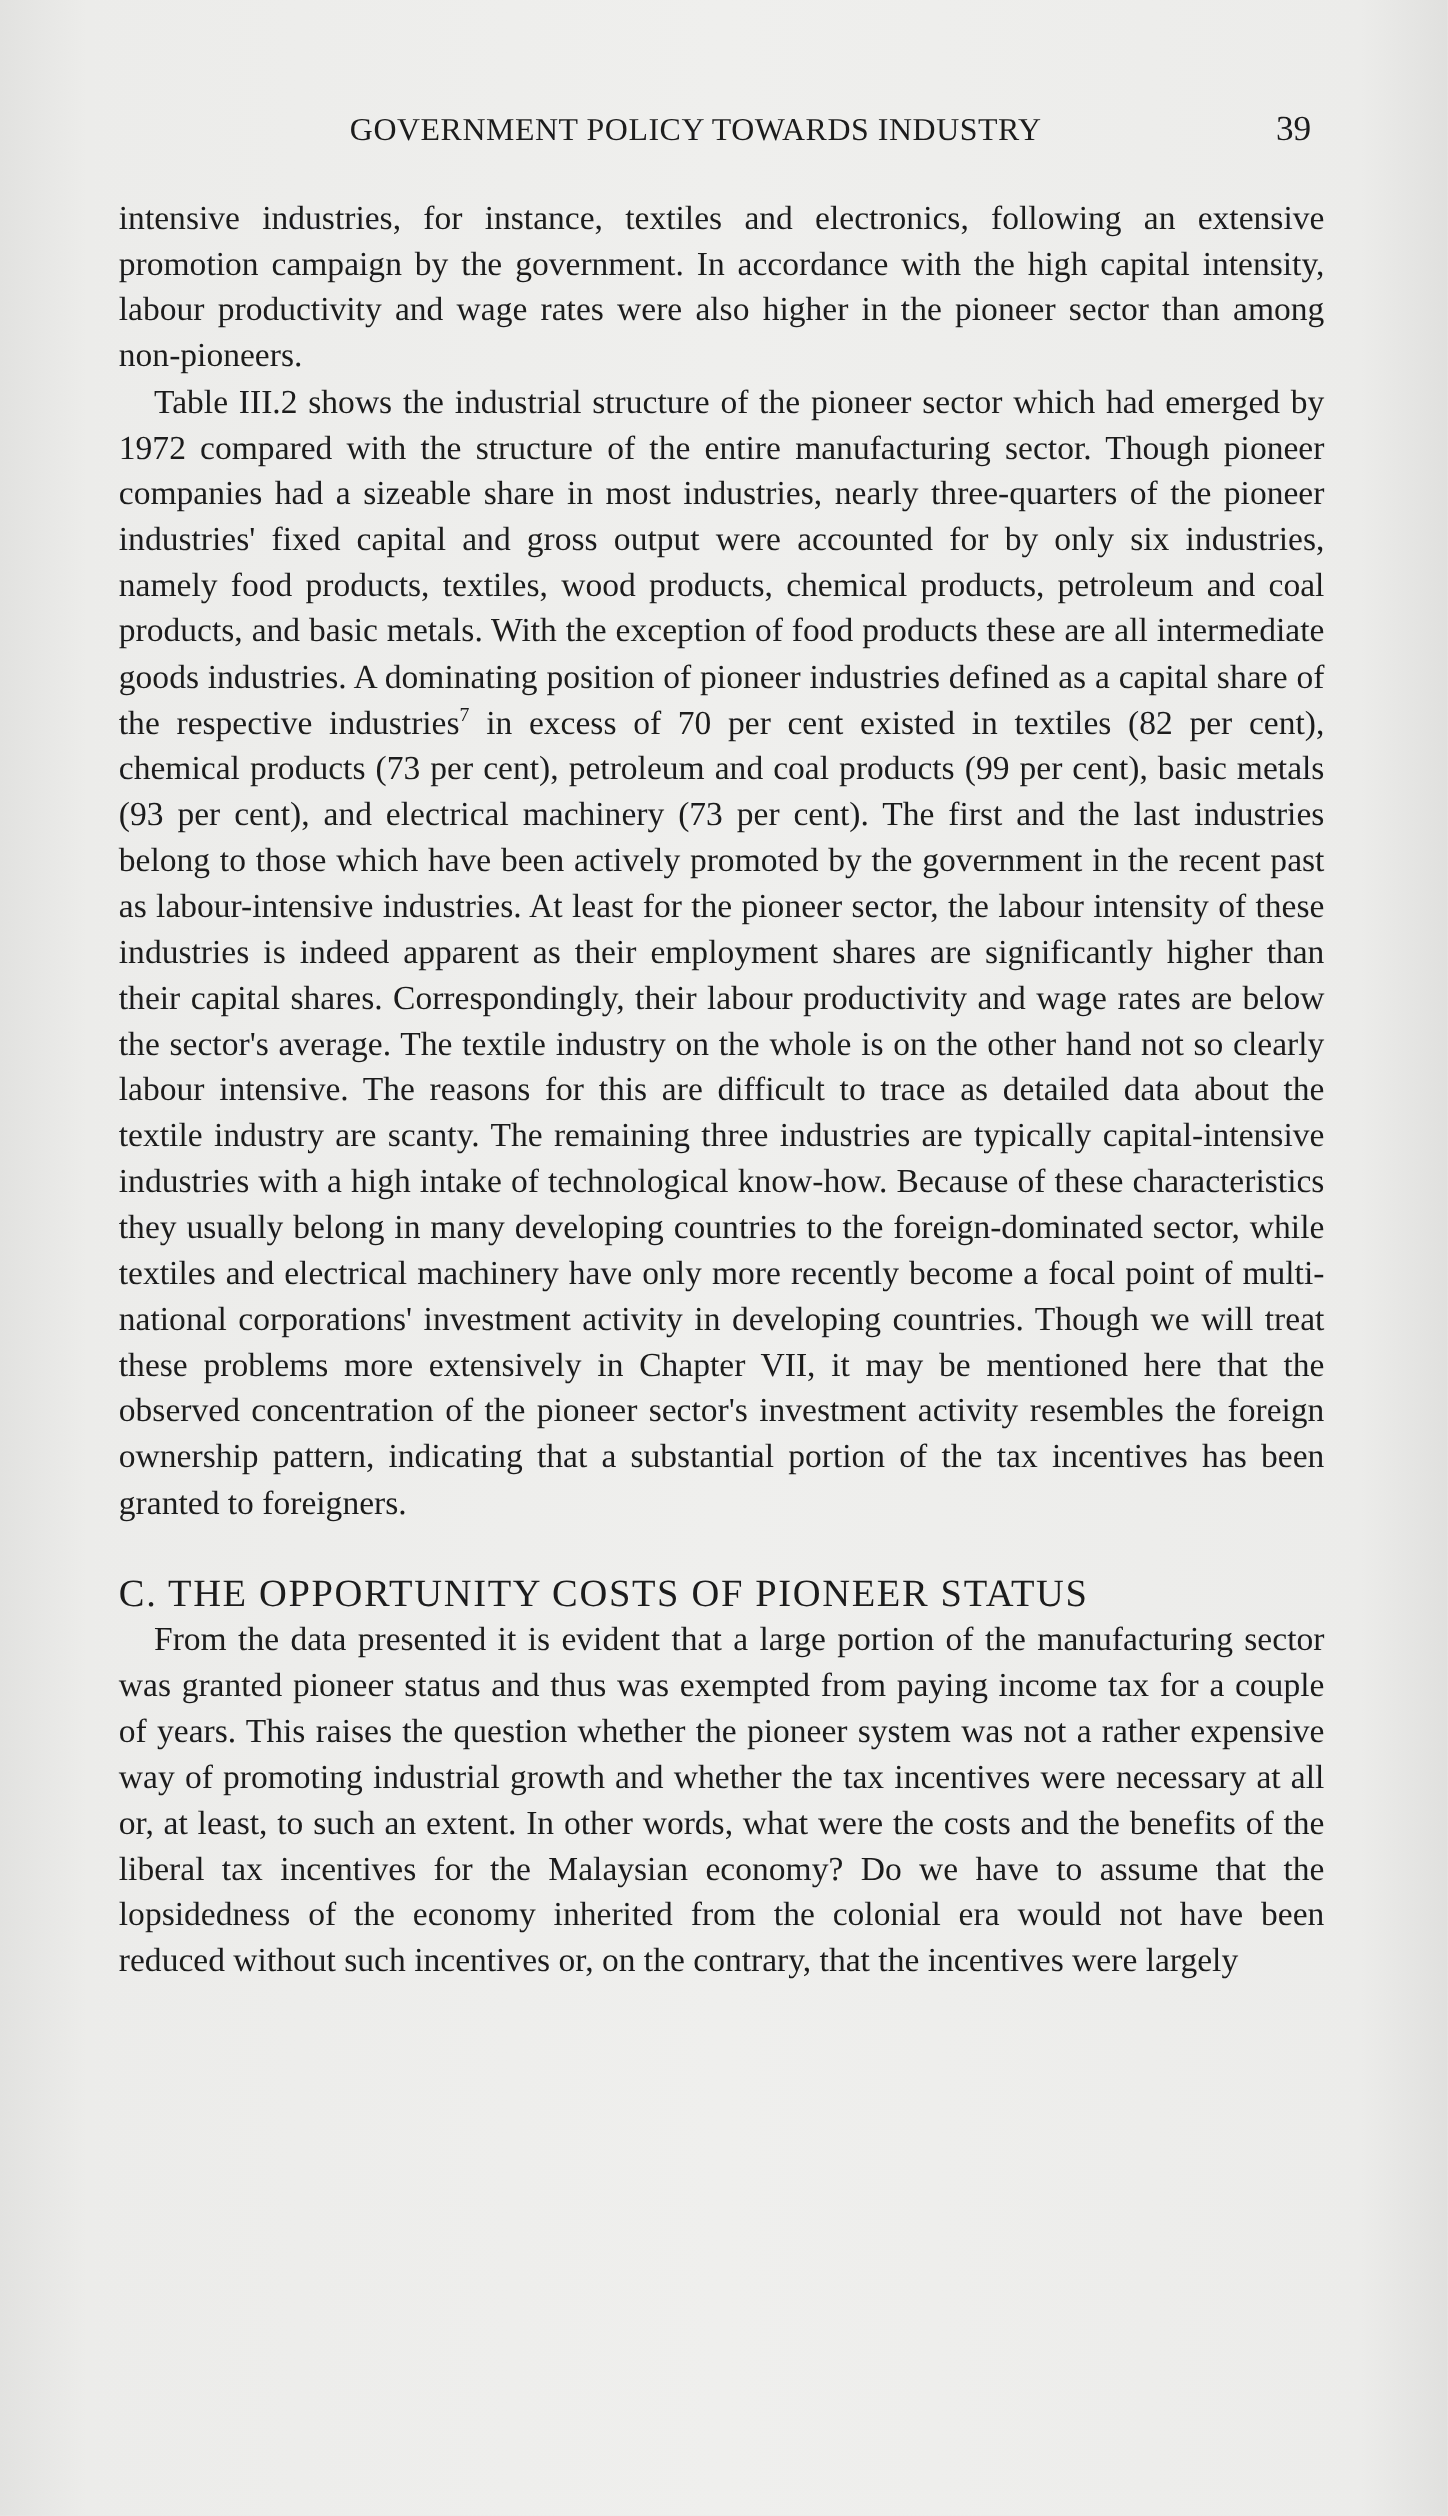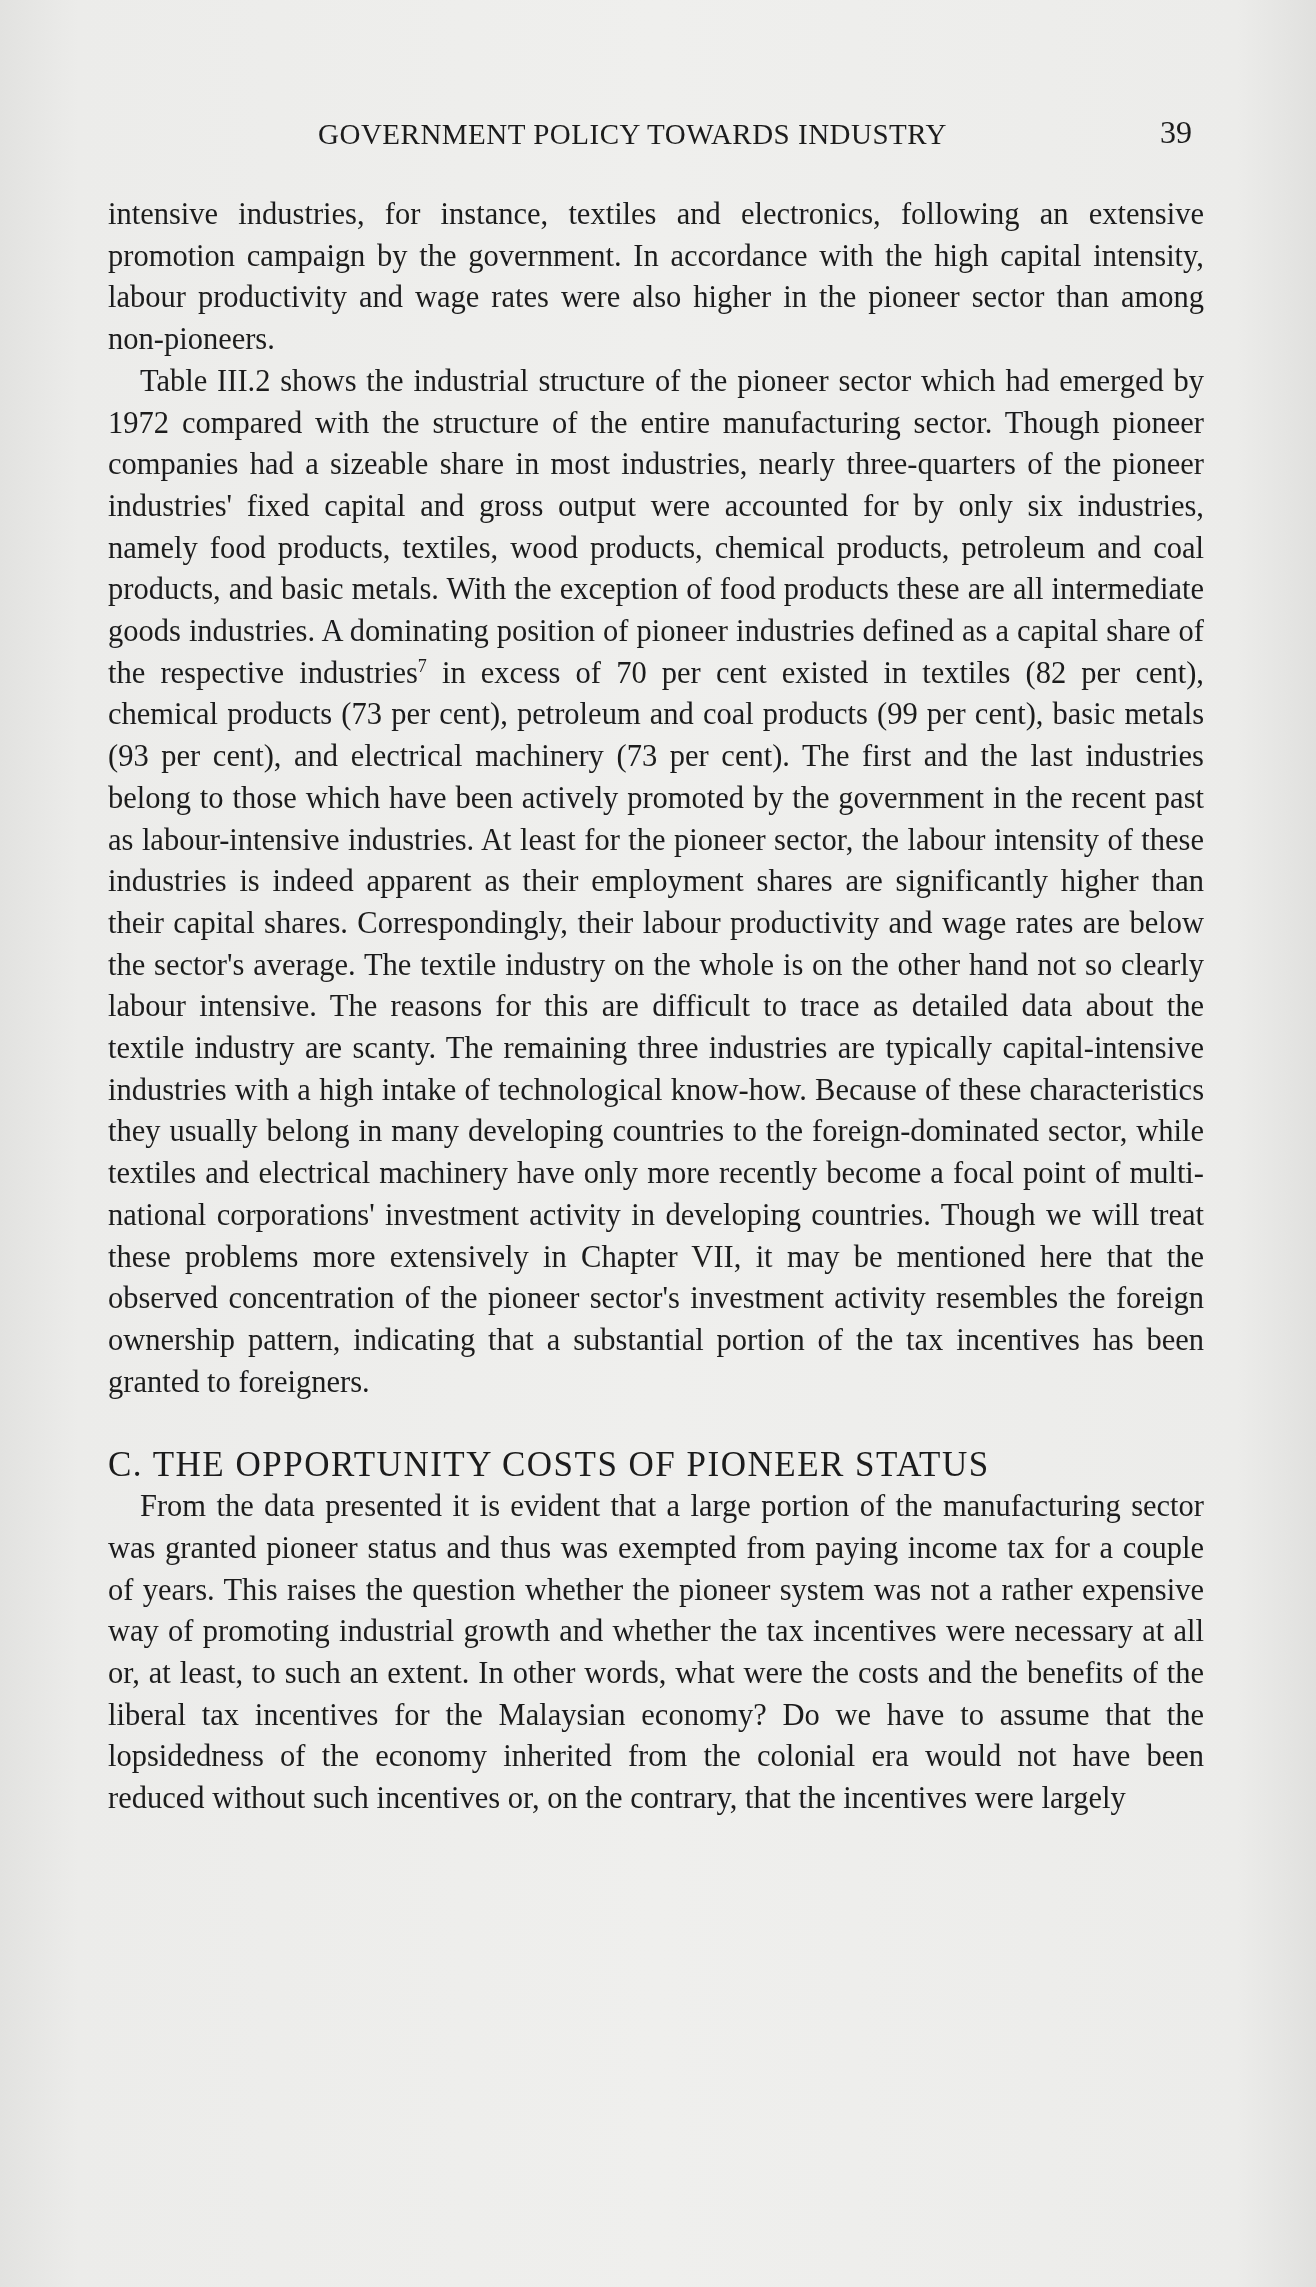--- a/index.html
+++ b/index.html
@@ -7,33 +7,33 @@
     width:1316px; height:2287px; overflow:hidden;
     background:#e9e9e7;
     font-family:"Liberation Serif", "DejaVu Serif", serif;
     color:#1c1c1c;
   }
   .page {
     position:relative; width:1316px; height:2287px;
     background:linear-gradient(90deg,#e2e2e0 0%,#ececea 6%,#efefed 50%,#ececea 94%,#e0e0de 100%);
   }
   .header {
-    position:absolute; top:118px; left:0; width:1057px; height:40px;
+    position:absolute; top:102px; left:0; width:1057px; height:40px;
   }
   .running-head {
     position:absolute; left:318px; top:0;
     font-size:29px; letter-spacing:0.5px;
   }
   .page-num {
     position:absolute; left:1160px; top:-4px;
     font-size:32px;
     text-align:right;
   }
   .body-text {
-    position:absolute; left:108px; top:194px; width:1096px;
+    position:absolute; left:108px; top:178px; width:1096px;
     font-size:30.5px; line-height:41.7px; text-align:justify;
   }
   .body-text p { margin:0; }
   .indent { text-indent:32px; }
   .section-head {
     margin-top:41px !important;
     font-size:35px; letter-spacing:1.5px; line-height:41.7px;
   }
   sup { font-size:18px; line-height:0; }
 </style>

